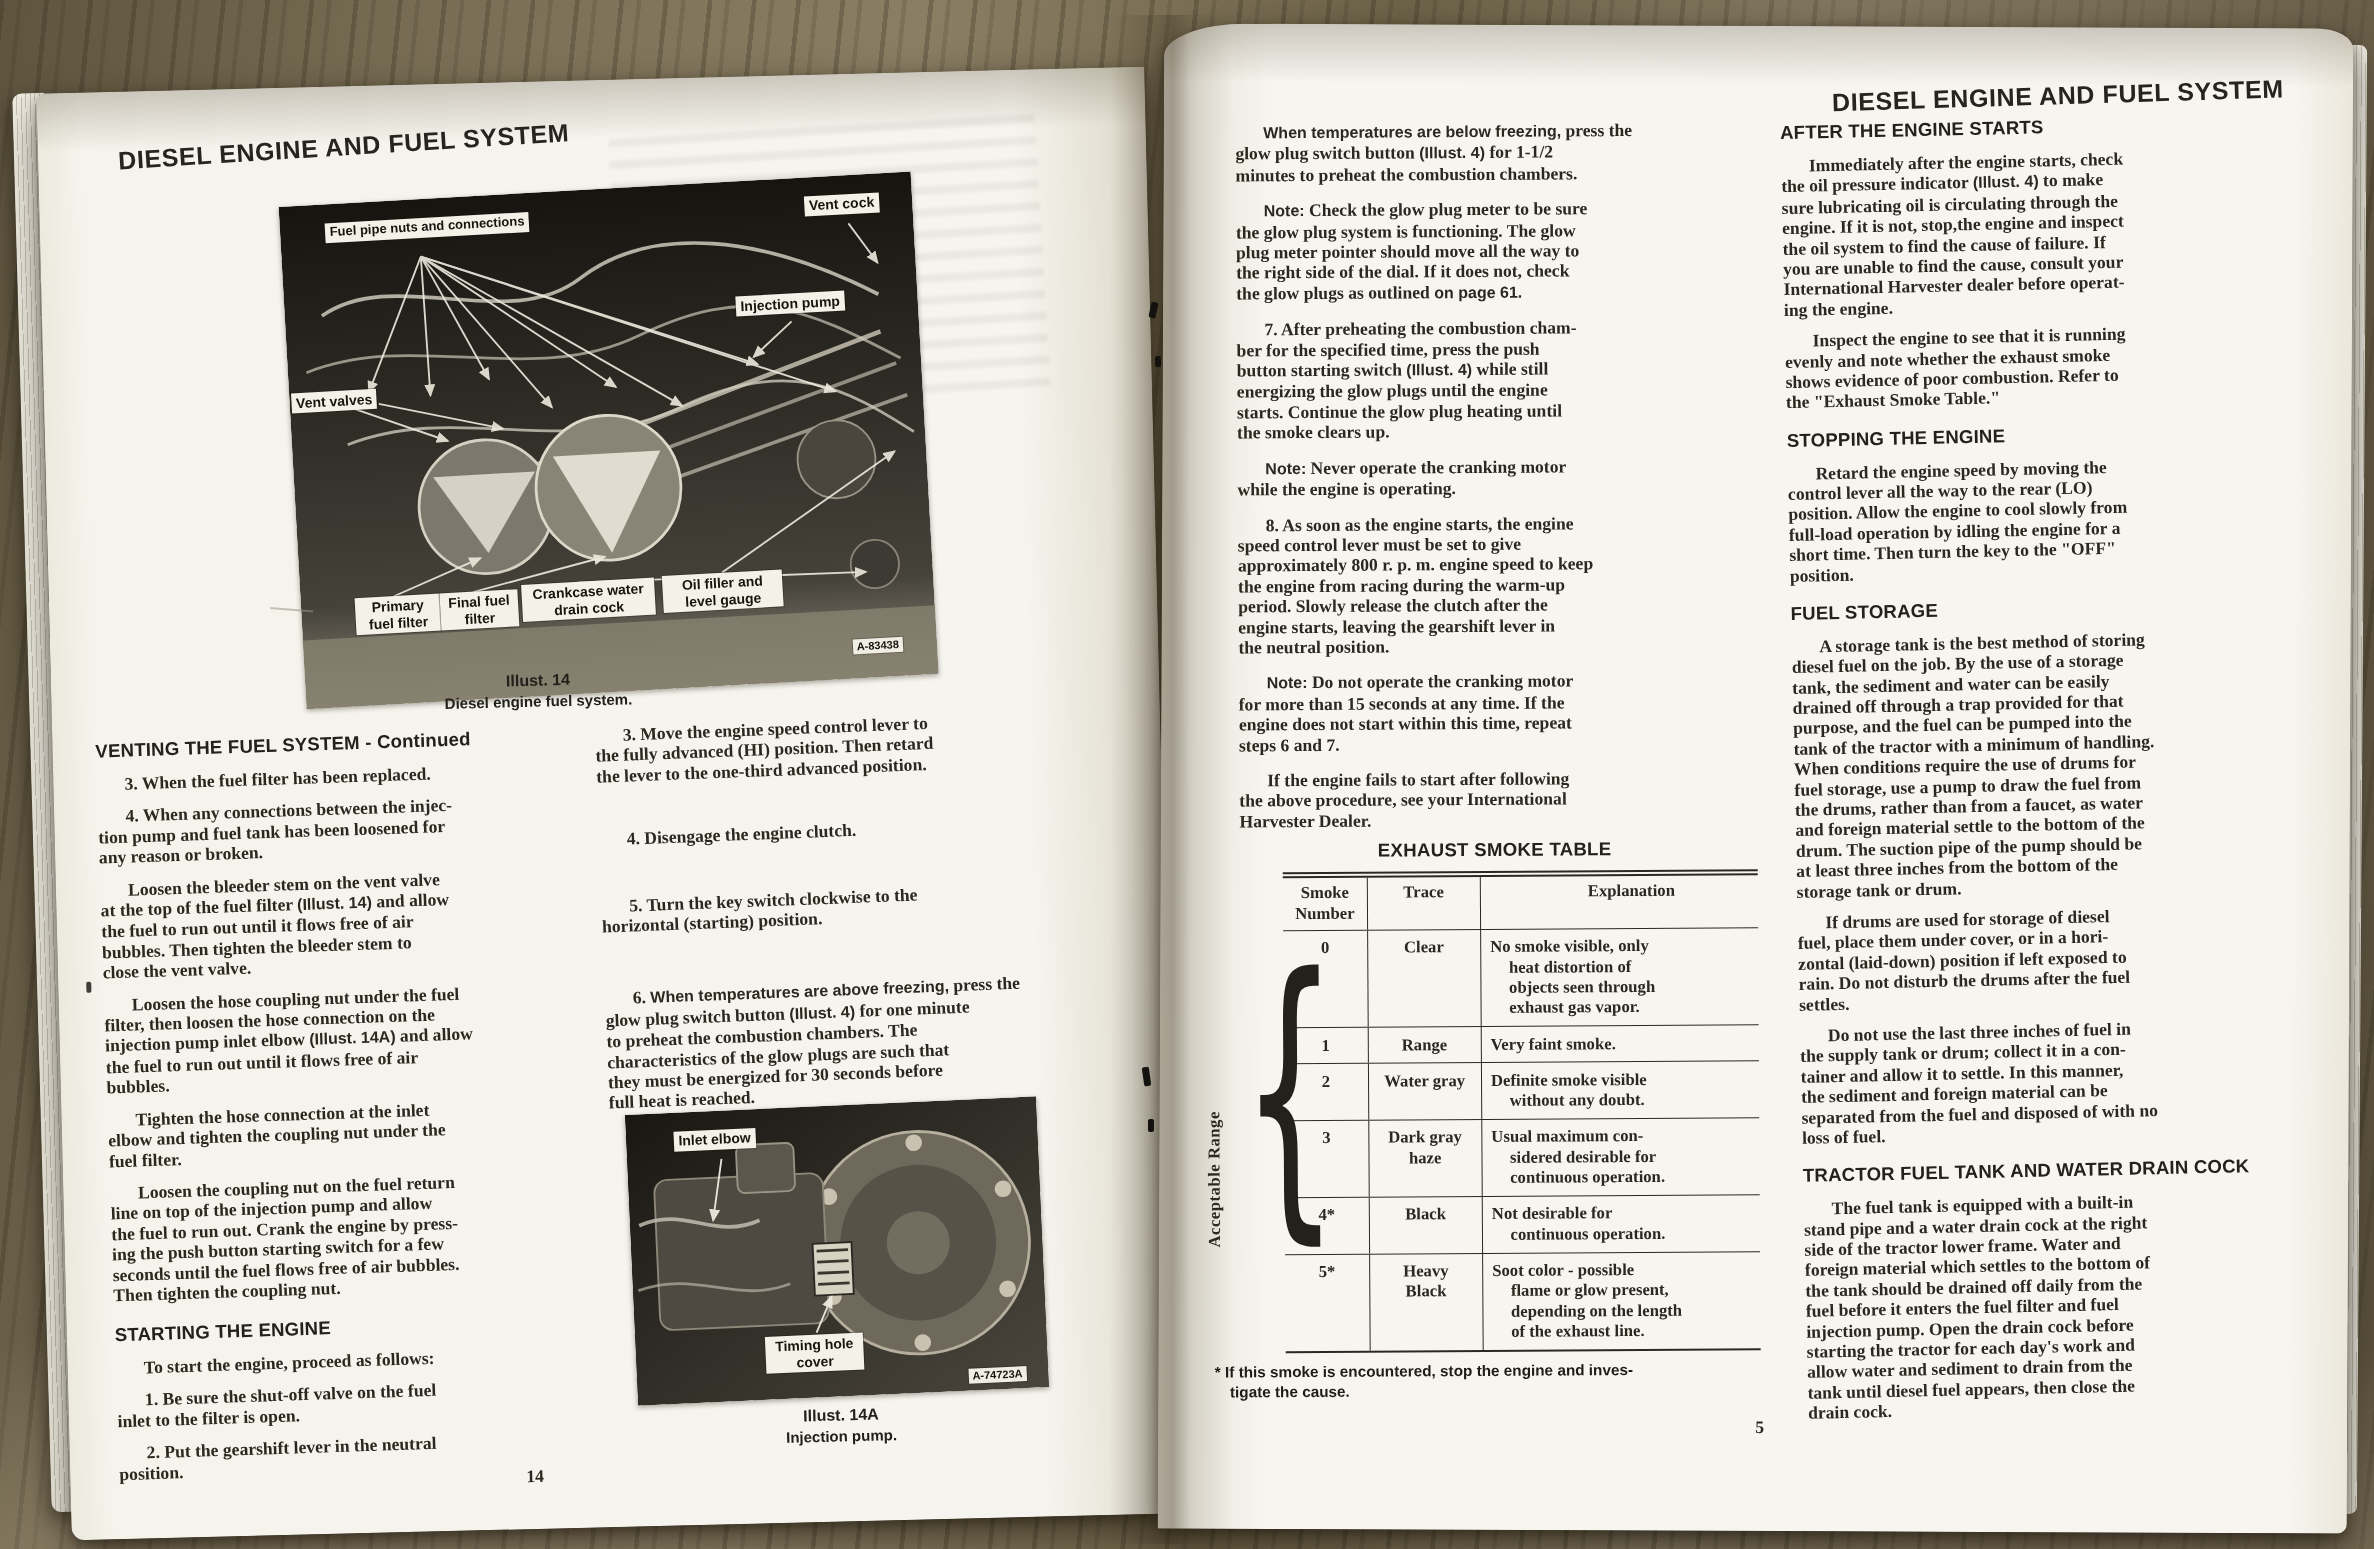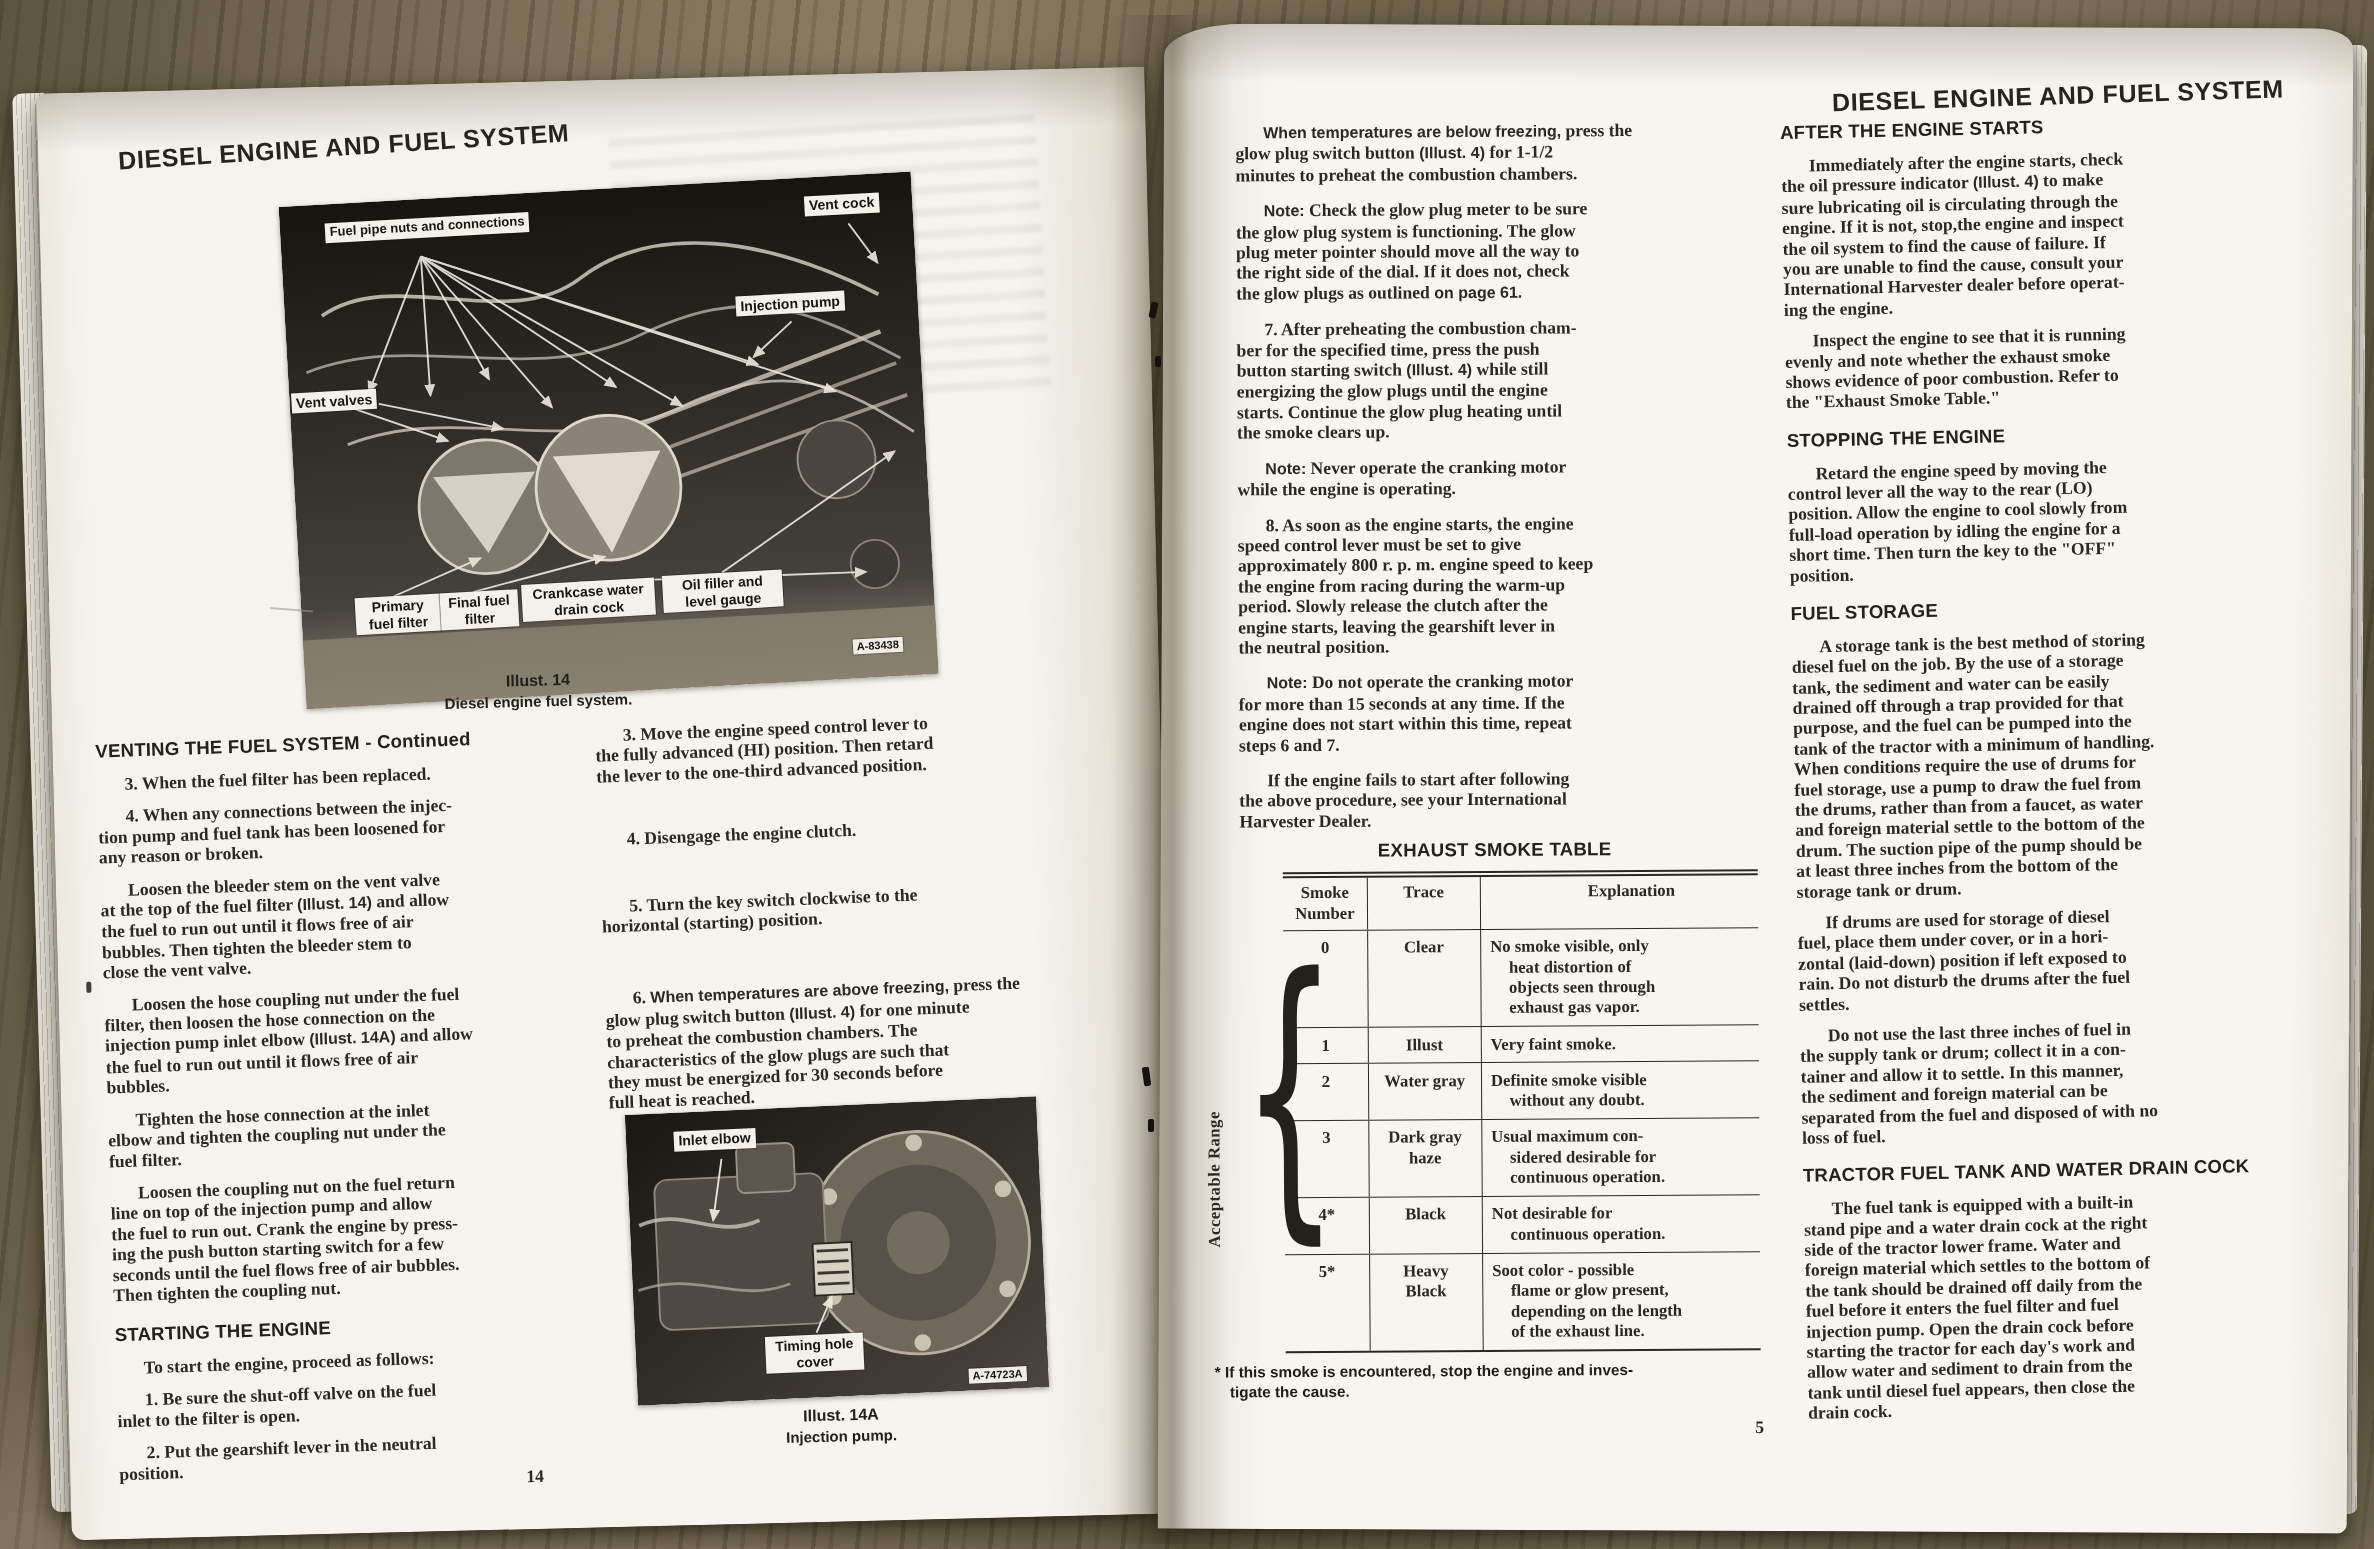--- a/index.html
+++ b/index.html
@@ -287,21 +287,21 @@
           <div class="trow">
             <div class="t-num">0</div>
             <div class="t-color">Clear</div>
             <div class="t-expl">No smoke visible, only
 heat distortion of
 objects seen through
 exhaust gas vapor.</div>
           </div>
           <div class="trow">
             <div class="t-num">1</div>
-            <div class="t-color">Illust</div>
+            <div class="t-color">Range</div>
             <div class="t-expl">Very faint smoke.</div>
           </div>
           <div class="trow">
             <div class="t-num">2</div>
             <div class="t-color">Water gray</div>
             <div class="t-expl">Definite smoke visible
 without any doubt.</div>
           </div>
           <div class="trow">
             <div class="t-num">3</div>

